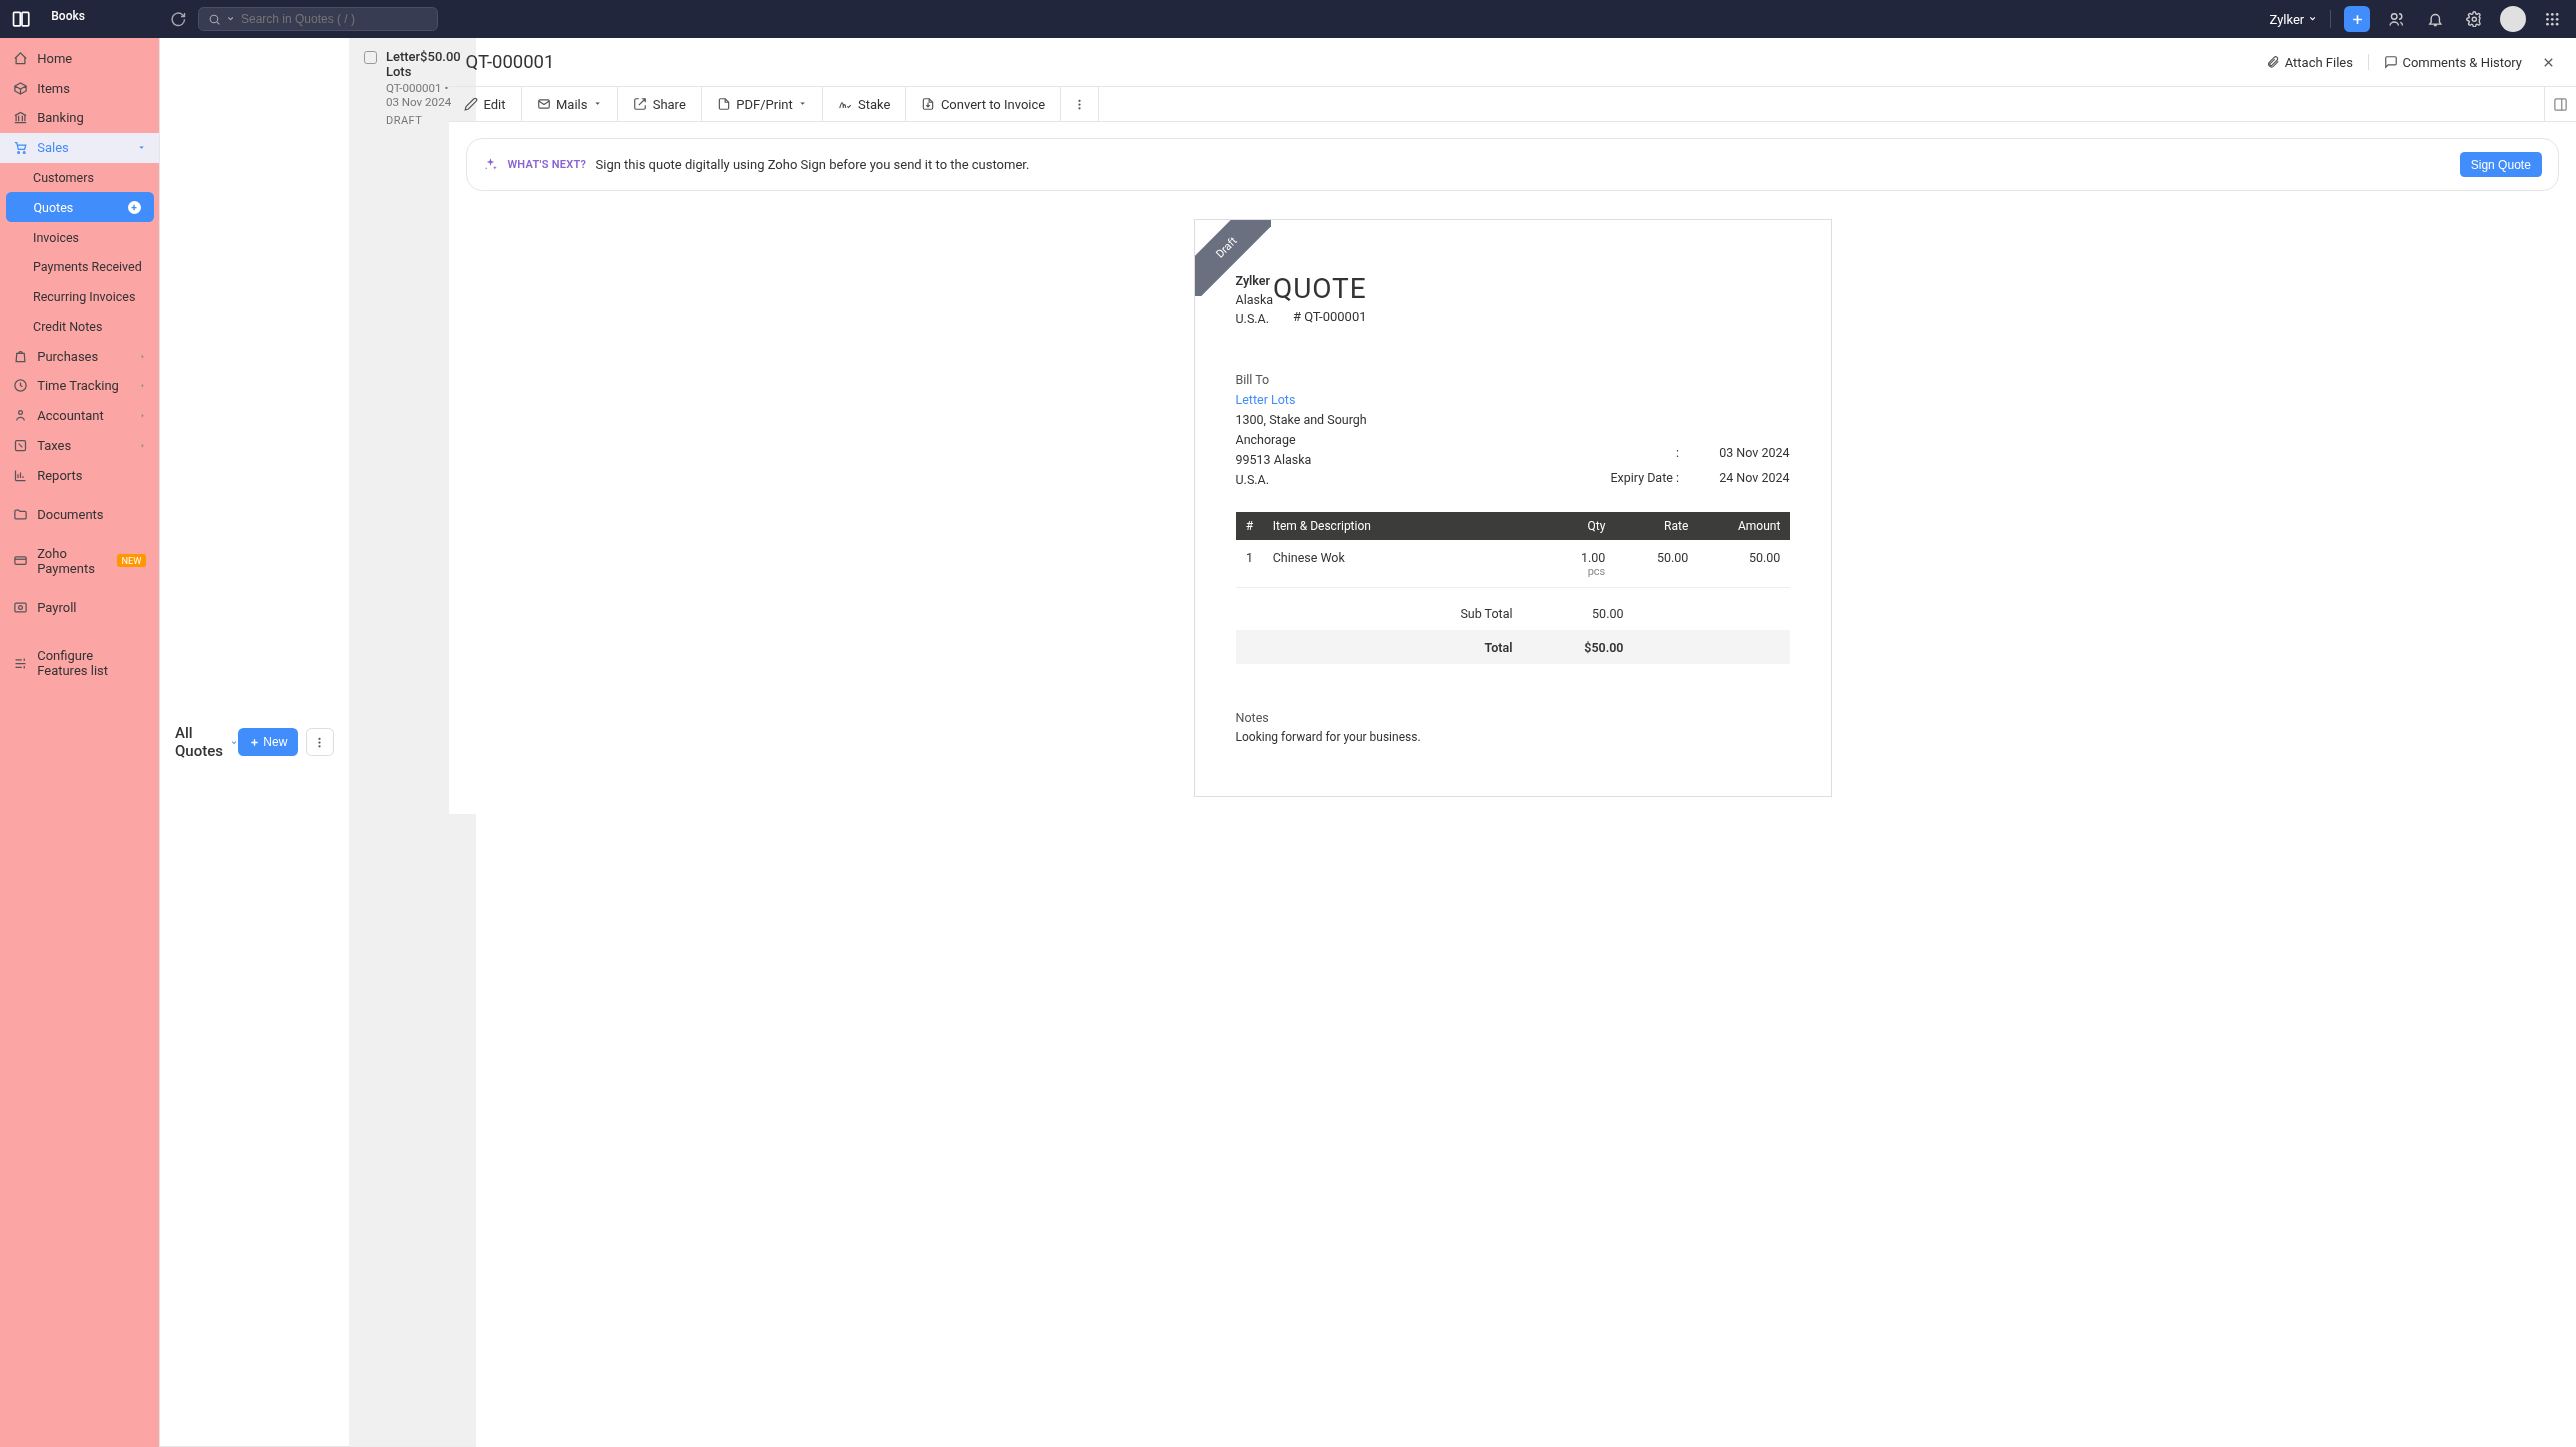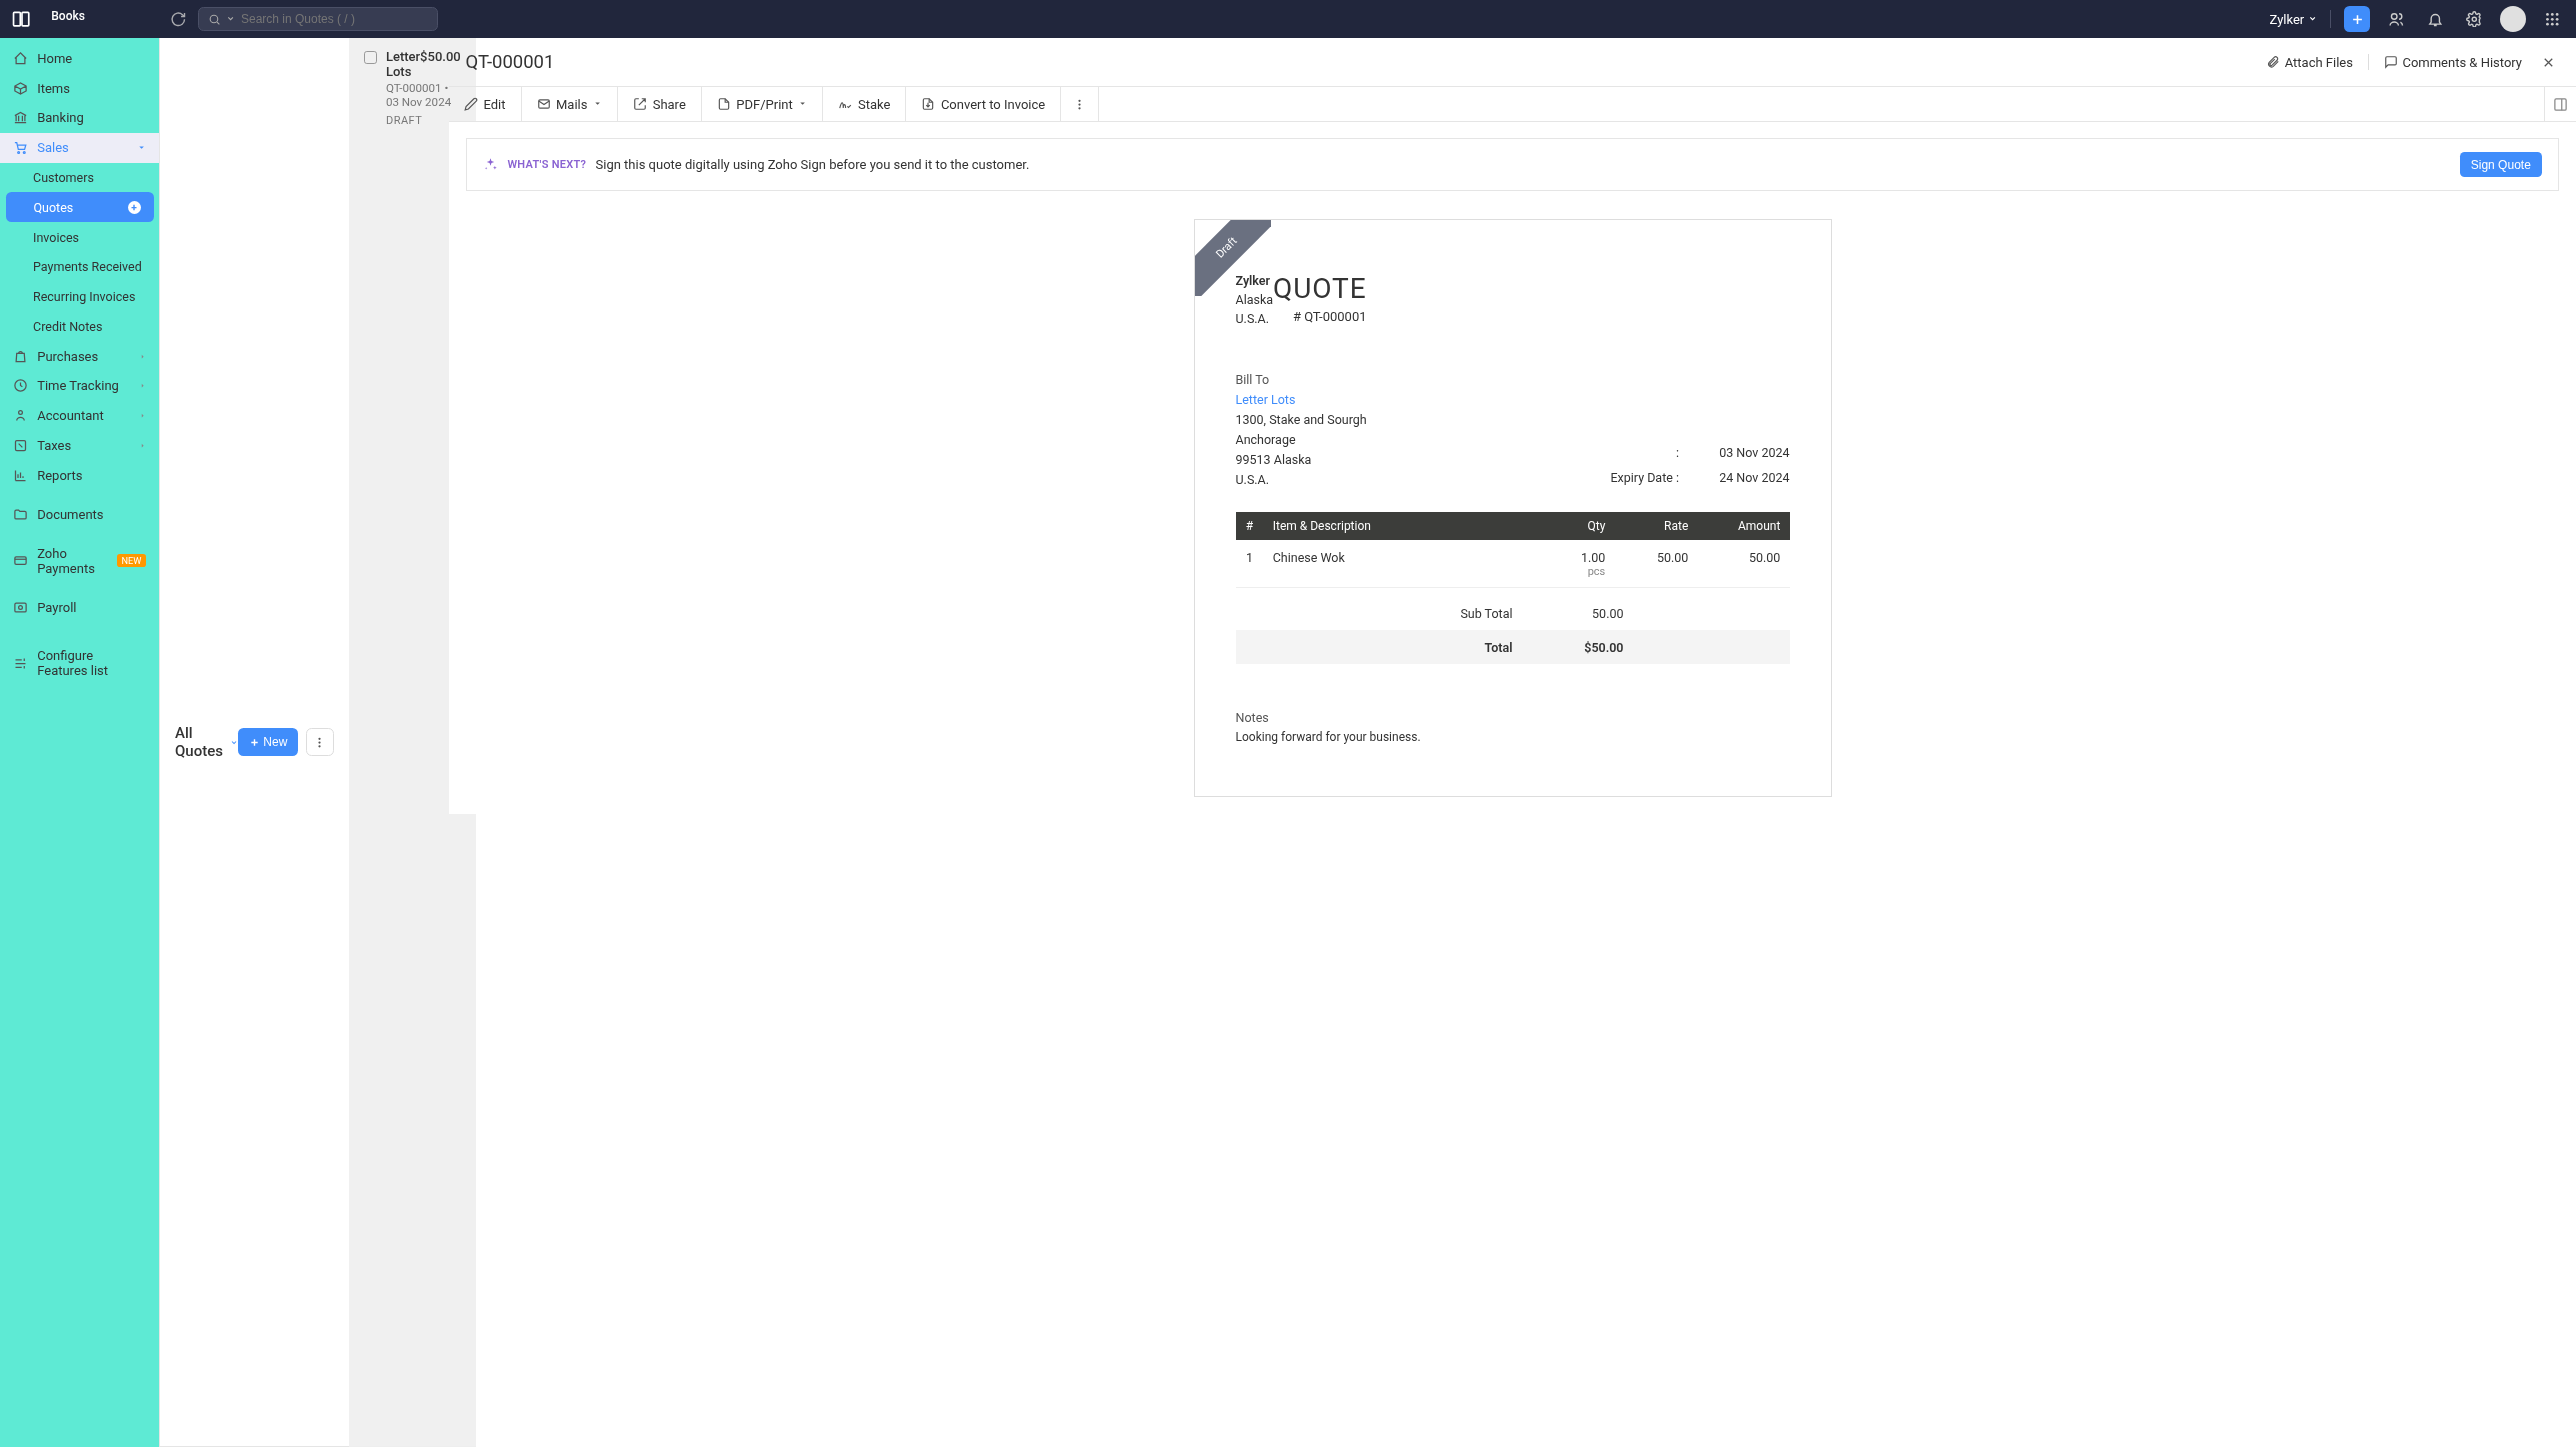--- a/index.html
+++ b/index.html
@@ -14,21 +14,21 @@
 .search-wrapper input { background: transparent; border: none; outline: none; color: #bbb; font-size: 12px; width: 100%; }
 .header-right { margin-left: auto; display: flex; align-items: center; gap: 13px; }
 .org-switcher { display: flex; align-items: center; gap: 3.7px; font-size: 13px; cursor: pointer; }
 .hdr-icon-btn { width: 26px; height: 26px; display: flex; align-items: center; justify-content: center; border-radius: 5.5px; cursor: pointer; }
 .hdr-icon-btn.plus { background: #408dfb; }
 .avatar { width: 26px; height: 26px; border-radius: 50%; background: #e0e0e0; }
 .vsep { width: 0.9px; height: 18.5px; background: #4a4f66; }
 
 
 .body { display: flex; height: calc(100vh - 38px); }
-.sidebar { width: 160px; background: #5eead4; border-right: 0.9px solid #e5e5e5; padding-top: 5.5px; overflow-y: auto; }
+.sidebar { width: 160px; background: #fca5a5; border-right: 0.9px solid #e5e5e5; padding-top: 5.5px; overflow-y: auto; }
 .nav-item { display: flex; align-items: center; gap: 9.2px; padding: 7.4px 13px; color: #333; cursor: pointer; font-size: 13px; position: relative; }
 .nav-item.sub { padding-left: 33px; font-size: 12.5px; }
 .nav-item.active { background: #ededf7; }
 .nav-item.sub.active { background: #408dfb; color: #fff; border-radius: 5.5px; margin: 0 5.5px; padding-left: 28px; text-align: right; }
 .nav-icon { width: 15px; height: 15px; flex-shrink: 0; }
 .nav-caret { margin-left: auto; }
 .add-circle { margin-left: auto; width: 13px; height: 13px; border-radius: 50%; background: #fff; color: #408dfb; display: flex; align-items: center; justify-content: center; font-size: 10.2px; font-weight: bold; }
 .badge-new { background: #ff9800; color: #fff; font-size: 9.2px; padding: 0.9px 4.6px; border-radius: 2.8px; margin-left: 3.7px; }
 
 
@@ -55,21 +55,21 @@
 .hdr-link { display: flex; align-items: center; gap: 4.6px; cursor: pointer; }
 .close-btn { cursor: pointer; padding: 3.7px; }
 
 
 .action-bar { display: flex; border-bottom: 0.9px solid #e5e5e5; align-items: stretch; }
 .action-btn { display: flex; align-items: center; gap: 5.5px; padding: 9.2px 15px; border-right: 0.9px solid #e5e5e5; cursor: pointer; font-size: 13px; }
 .action-bar-spacer { flex: 1; border-right: 0.9px solid #e5e5e5; }
 .action-bar-end { width: 31px; display: flex; align-items: center; justify-content: center; }
 
 .content-area { padding: 16.6px; background: #fff; }
-.whats-next-box { border: 0.9px solid #e5e5e5; border-radius: 0; padding: 13px 16.6px; display: flex; align-items: center; gap: 9.2px; }
+.whats-next-box { border: 0.9px solid #e5e5e5; border-radius: 16px; padding: 13px 16.6px; display: flex; align-items: center; gap: 9.2px; }
 .sparkle { color: #8a63d2; }
 .wn-label { color: #8a63d2; font-weight: 600; font-size: 11px; letter-spacing: 0.3px; }
 .wn-text { flex: 1; font-size: 13px; }
 .btn-sign { background: #408dfb; color: #fff; border: none; border-radius: 4.6px; padding: 5.5px 11px; font-size: 12px; cursor: pointer; }
 
 
 .quote-doc { width: 638px; margin: 28px auto 0; border: 0.9px solid #ddd; background: #fff; position: relative; padding: 52px 41px; font-size: 12.5px; }
 .draft-ribbon { position: absolute; top: 0; left: 0; width: 76px; height: 76px; overflow: hidden; }
 .draft-ribbon::before { content: ""; position: absolute; width: 111px; height: 33px; background: #6a7080; transform: rotate(-45deg); top: 13px; left: -26px; }
 .draft-ribbon span { position: absolute; transform: rotate(-45deg); color: #fff; font-size: 11px; top: 20.3px; left: 4.6px; width: 55px; text-align: center; }

